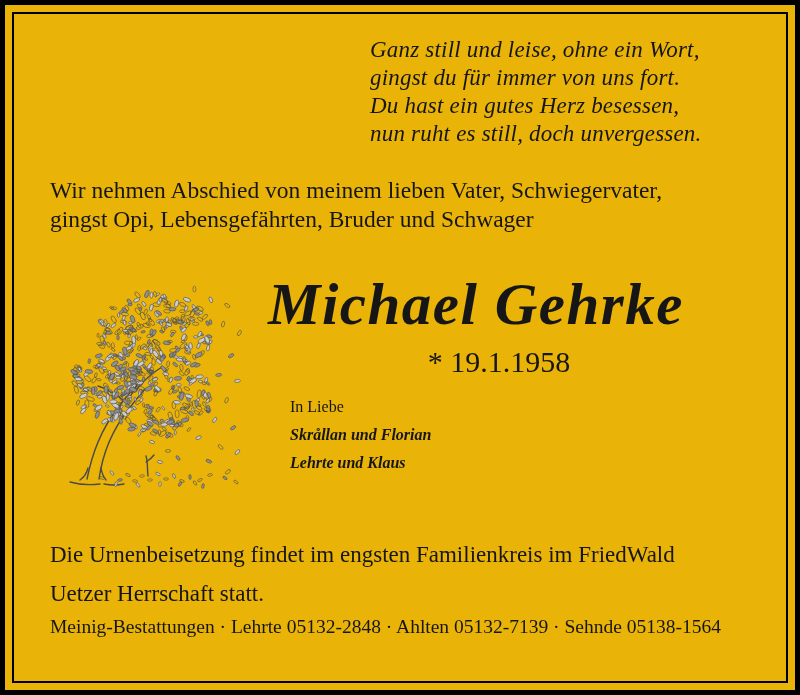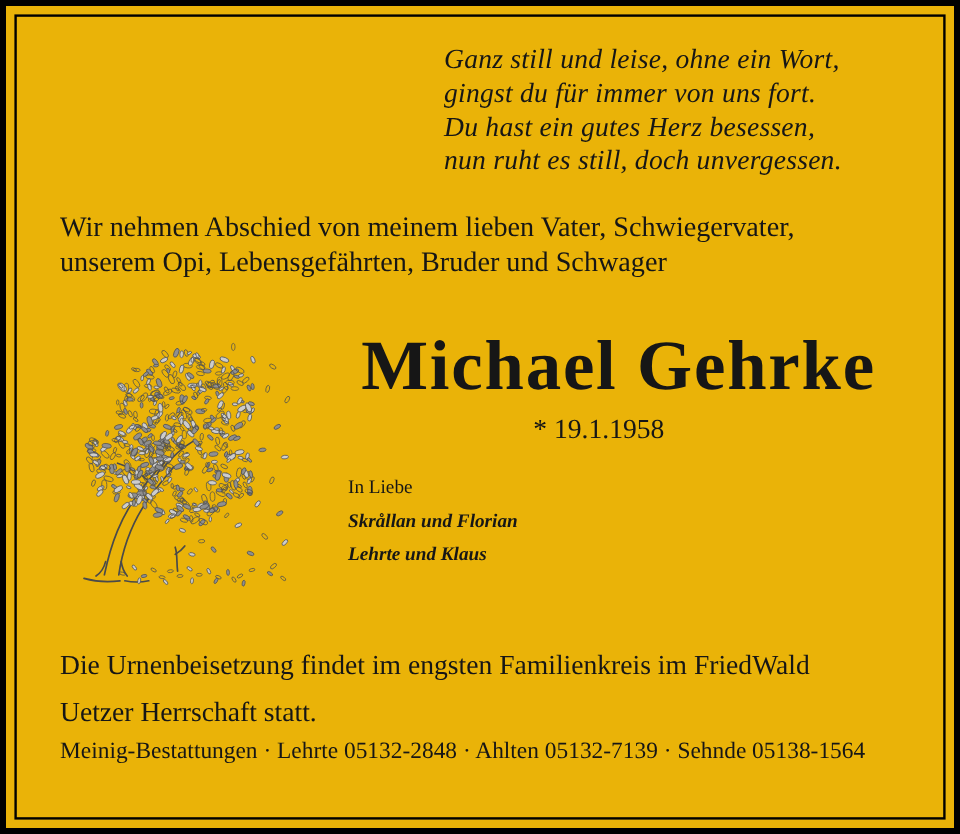--- a/index.html
+++ b/index.html
@@ -29,31 +29,32 @@
     white-space: pre-line;
     letter-spacing: 0.2px;
   }
   .intro {
     position: absolute; left: 50px; top: 176px;
     font-size: 23.5px; line-height: 29px;
     white-space: pre-line;
   }
   .name-block {
     position: absolute; left: 268px; top: 272px; width: 462px;
-    text-align: right;
+    text-align: left;
+    font-style: italic;
   }
   .deceased-name {
     font-size: 59px; font-weight: 700; line-height: 64px;
     letter-spacing: 1.5px;
     white-space: nowrap;
   }
   .dates-row {
     position: absolute; left: 268px; top: 345px; width: 462px;
     display: flex; justify-content: center; gap: 70px;
-    font-size: 23px;
+    font-size: 30px;
   }
   .mourners {
     position: absolute; left: 290px; top: 393px;
     font-size: 16px; line-height: 28px;
   }
   .mourners .salutation { font-weight: 400; }
   .mourners .mourner-line { font-weight: 700; font-style: italic; }
   .announcement {
     position: absolute; left: 50px; top: 535px;
     font-size: 23px; line-height: 39px;
@@ -75,21 +76,21 @@
 <div class="card">
   <div class="frame-outer"></div>
   <div class="frame-inner"></div>
 
   <div class="poem">Ganz still und leise, ohne ein Wort,
 gingst du für immer von uns fort.
 Du hast ein gutes Herz besessen,
 nun ruht es still, doch unvergessen.</div>
 
   <div class="intro">Wir nehmen Abschied von meinem lieben Vater, Schwiegervater,
-unserem Opi, Lebensgefährten, Bruder und Schwager</div>
+gingst Opi, Lebensgefährten, Bruder und Schwager</div>
 
   <svg class="tree" viewBox="0 0 210 220" xmlns="http://www.w3.org/2000/svg">
     <g stroke="#4a4a4a" stroke-width="1.4" fill="none" stroke-linecap="round">
       <path d="M 47 209 C 52 185 60 160 80 135 C 87 126 93 119 100 111"></path>
       <path d="M 59 209 C 62 188 70 163 88 140 C 94 132 99 126 105 119"></path>
       <path d="M 84 131 C 76 124 68 119 58 116"></path>
       <path d="M 96 120 C 104 110 112 103 122 97"></path>
       <path d="M 90 127 C 93 121 96 117 99 112"></path>
       <path d="M 40 210 Q 46 206 48 198"></path>
       <path d="M 66 210 Q 62 205 61 198"></path>

